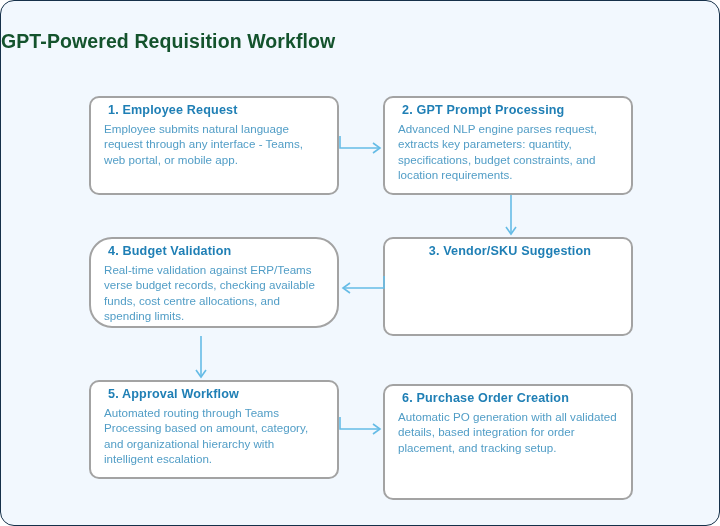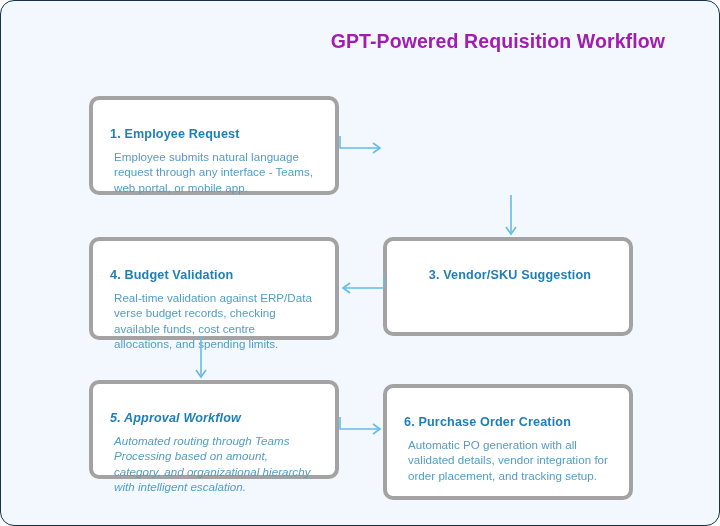--- a/index.html
+++ b/index.html
@@ -16,55 +16,55 @@
     border: 1px solid #16314a;
     box-sizing: border-box;
     overflow: hidden;
     font-family: "Liberation Sans", sans-serif;
   }
   #diagram-title {
     position: absolute;
     left: 0;
     top: 29px;
     width: 664px;
-    text-align: right;
+    text-align: left;
     font-size: 19.5px;
     font-weight: bold;
     letter-spacing: 0.1px;
-    color: #a21caf;
+    color: #14532d;
   }
   .node {
     position: absolute;
     background: #ffffff;
-    border: 4px solid #a3a3a3;
+    border: 2px solid #a3a3a3;
     border-radius: 10px;
     box-sizing: border-box;
-    padding: 27px 13px 10px 13px;
+    padding: 5px 13px 10px 13px;
   }
   .node-title {
     font-size: 12.6px;
     font-weight: bold;
     color: #1f7fb5;
     margin: 0 0 4px 4px;
     letter-spacing: 0.15px;
   }
   .node-desc {
     font-size: 11.6px;
     line-height: 15.4px;
     color: #519dc6;
-    margin: 8px;
+    margin: 0;
     letter-spacing: 0.02px;
   }
 
   
   #node-1 { left: 88px;  top: 95px;  width: 250px; height: 99px; }
   #node-2 { left: 382px; top: 95px;  width: 250px; height: 99px; }
   #node-3 { left: 382px; top: 236px; width: 250px; height: 99px; text-align: center; }
-  #node-4 { left: 88px;  top: 236px; width: 250px; height: 103px; }
-  #node-5 { left: 88px;  top: 379px; width: 250px; height: 99px; font-style: italic; }
+  #node-4 { left: 88px;  top: 236px; width: 250px; height: 91px; border-radius: 23px; }
+  #node-5 { left: 88px;  top: 379px; width: 250px; height: 99px; }
   #node-6 { left: 382px; top: 383px; width: 250px; height: 116px; }
 
   
   .conn {
     position: absolute;
     pointer-events: none;
   }
   .conn svg { display: block; overflow: visible; }
   #conn-1-2 { left: 338px; top: 133px; width: 46px; height: 28px; }
   #conn-2-3 { left: 496px; top: 194px; width: 28px; height: 44px; }
@@ -77,38 +77,42 @@
 
 <div id="page">
 
   <div id="diagram-title">GPT-Powered Requisition Workflow</div>
 
   <div class="node" id="node-1">
     <div class="node-title">1.  Employee Request</div>
     <div class="node-desc">Employee submits natural language request through any interface - Teams, web portal, or mobile app.</div>
   </div>
 
+  <div class="node" id="node-2">
+    <div class="node-title">2.  GPT Prompt Processing</div>
+    <div class="node-desc">Advanced NLP engine parses request, extracts key parameters: quantity, specifications, budget constraints, and location requirements.</div>
+  </div>
 
   <div class="node" id="node-3">
     <div class="node-title">3.  Vendor/SKU Suggestion</div>
   </div>
 
   <div class="node" id="node-4">
     <div class="node-title">4.  Budget Validation</div>
-    <div class="node-desc">Real-time validation against ERP/Data verse budget records, checking available funds, cost centre allocations, and spending limits.</div>
+    <div class="node-desc">Real-time validation against ERP/Teams verse budget records, checking available funds, cost centre allocations, and spending limits.</div>
   </div>
 
   <div class="node" id="node-5">
     <div class="node-title">5.  Approval Workflow</div>
     <div class="node-desc">Automated routing through Teams Processing based on amount, category, and organizational hierarchy with intelligent escalation.</div>
   </div>
 
   <div class="node" id="node-6">
     <div class="node-title">6.  Purchase Order Creation</div>
-    <div class="node-desc">Automatic PO generation with all validated details, vendor integration for order placement, and tracking setup.</div>
+    <div class="node-desc">Automatic PO generation with all validated details, based integration for order placement, and tracking setup.</div>
   </div>
 
   <div class="conn" id="conn-1-2">
     <svg width="46" height="28" viewBox="0 0 46 28">
       <path d="M1 2 L1 14 L40 14" fill="none" stroke="#66bce6" stroke-width="1.6"></path>
       <path d="M34 9 L41 14 L34 19" fill="none" stroke="#66bce6" stroke-width="1.6"></path>
     </svg>
   </div>
 
   <div class="conn" id="conn-2-3">

